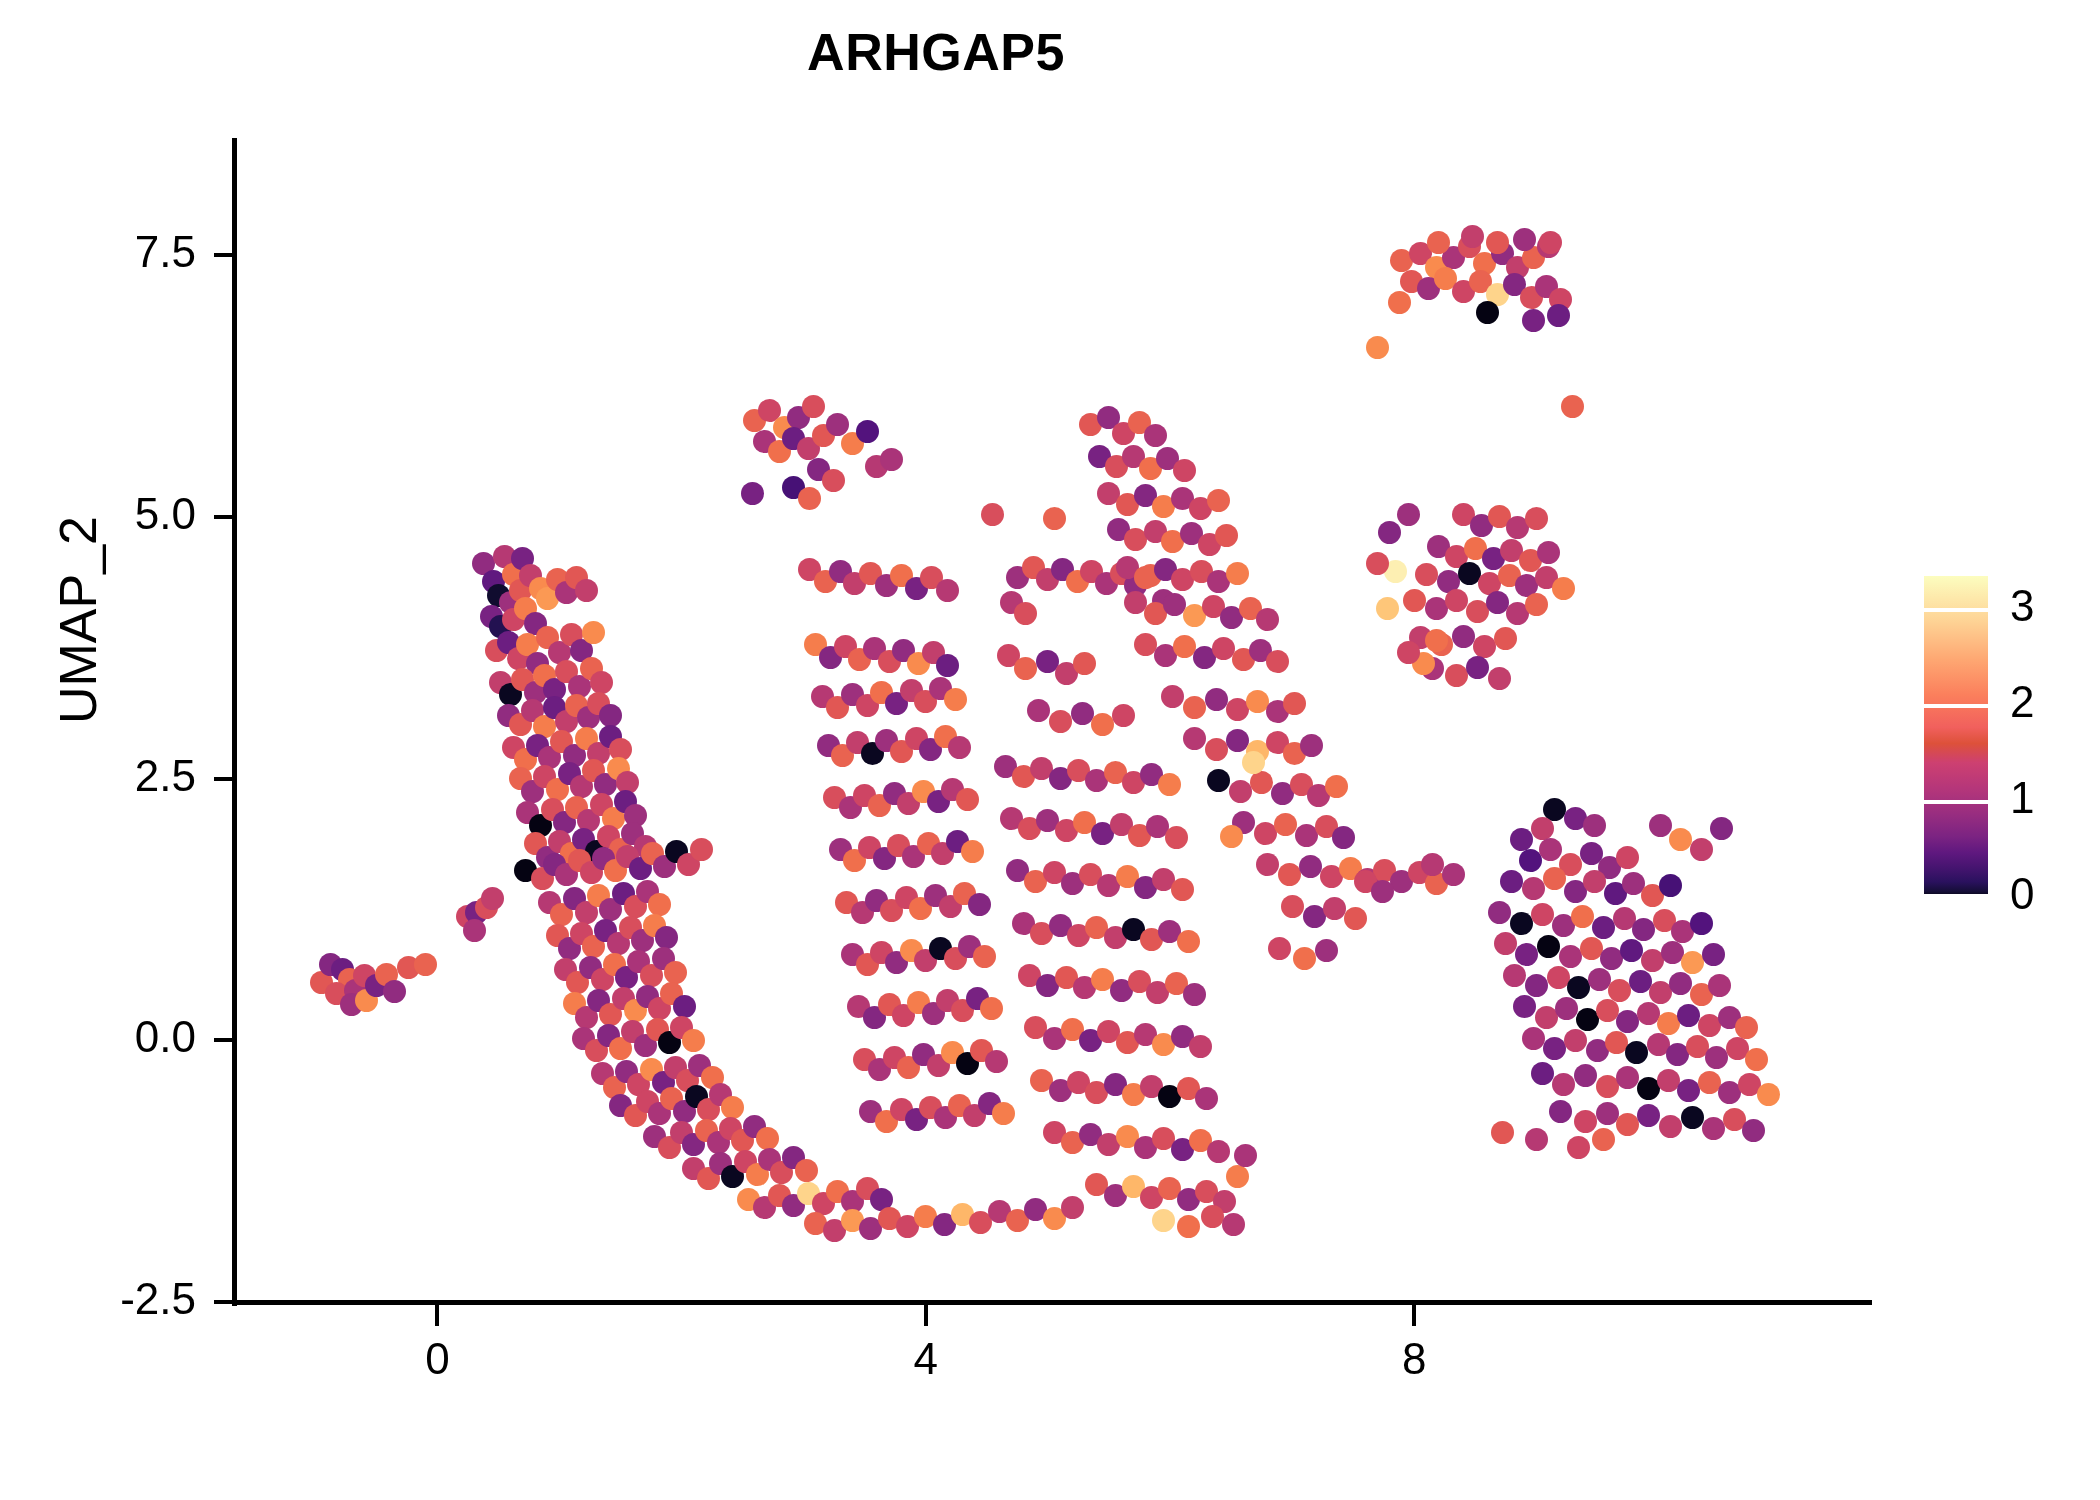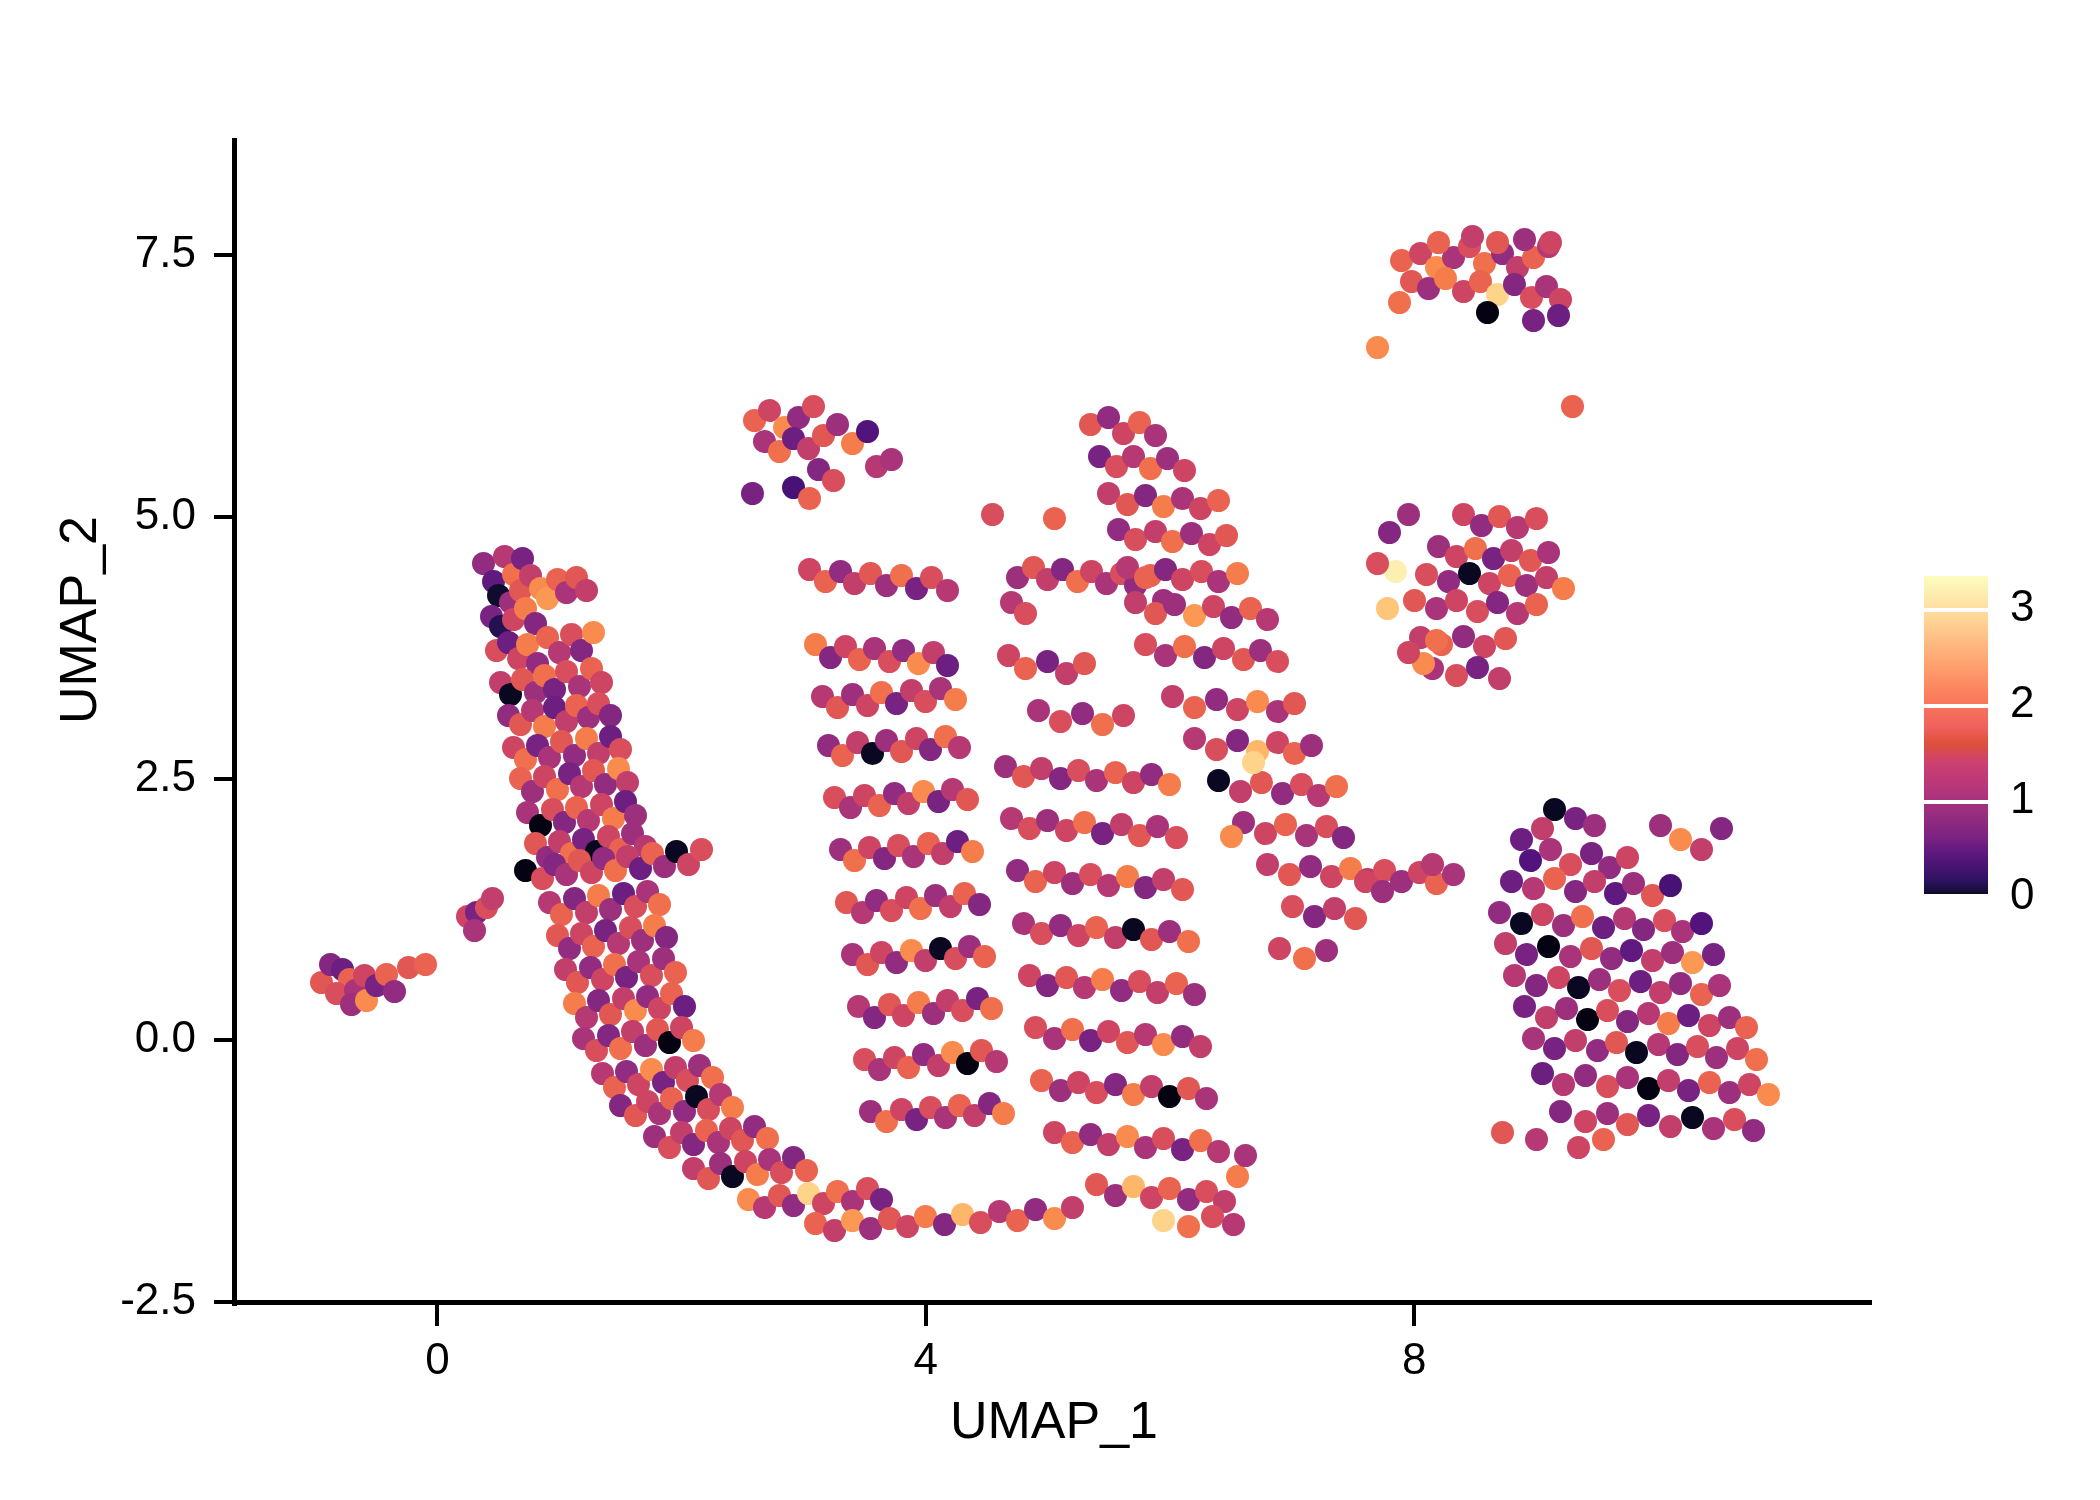--- a/index.html
+++ b/index.html
@@ -47,20 +47,21 @@
   .legend-label{position:absolute;left:86px;font-size:44px;color:#000;line-height:1;}
 
   
   .pt{position:absolute;border-radius:50%;width:23px;height:23px;}
 </style>
 </head>
 <body>
 
 <div id="root">
 
+  <div id="plot-title">ARHGAP5</div>
 
   <div id="panel">
       <div class="pt" style="left: 73.9627px; top: 831.212px; background: rgb(225, 87, 84);"></div>
       <div class="pt" style="left: 82.509px; top: 813.415px; background: rgb(132, 39, 129);"></div>
       <div class="pt" style="left: 94.7179px; top: 817.603px; background: rgb(108, 30, 129);"></div>
       <div class="pt" style="left: 102.043px; top: 828.071px; background: rgb(233, 99, 80);"></div>
       <div class="pt" style="left: 88.6134px; top: 841.68px; background: rgb(216, 78, 92);"></div>
       <div class="pt" style="left: 108.148px; top: 838.54px; background: rgb(170, 52, 121);"></div>
       <div class="pt" style="left: 116.694px; top: 823.884px; background: rgb(206, 69, 100);"></div>
       <div class="pt" style="left: 104.485px; top: 853.195px; background: rgb(157, 48, 125);"></div>
@@ -844,21 +845,20 @@
   <div id="ticks-x">
       <div class="xtick" style="left: 435.448px;"></div>
       <div class="xlab" style="left: 337.448px; top: 1334px;">0</div>
       <div class="xtick" style="left: 923.806px;"></div>
       <div class="xlab" style="left: 825.806px; top: 1334px;">4</div>
       <div class="xtick" style="left: 1412.16px;"></div>
       <div class="xlab" style="left: 1314.16px; top: 1334px;">8</div>
     </div>
 
   <div id="y-axis-title">UMAP_2</div>
-  <div id="x-axis-title">UMAP_1</div>
 
   <div id="legend">
     <div id="legend-bar"></div>
   <div class="legend-tick" style="top: 318px;"></div>
       <div class="legend-label" style="top: 296px;">0</div>
       <div class="legend-tick" style="top: 223.881px;"></div>
       <div class="legend-label" style="top: 199.881px;">1</div>
       <div class="legend-tick" style="top: 127.761px;"></div>
       <div class="legend-label" style="top: 103.761px;">2</div>
       <div class="legend-tick" style="top: 31.6418px;"></div>

